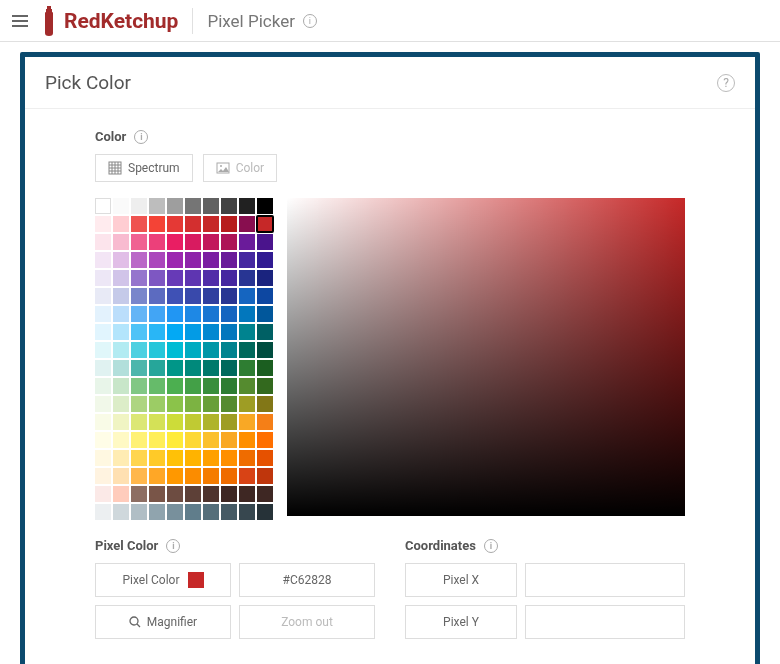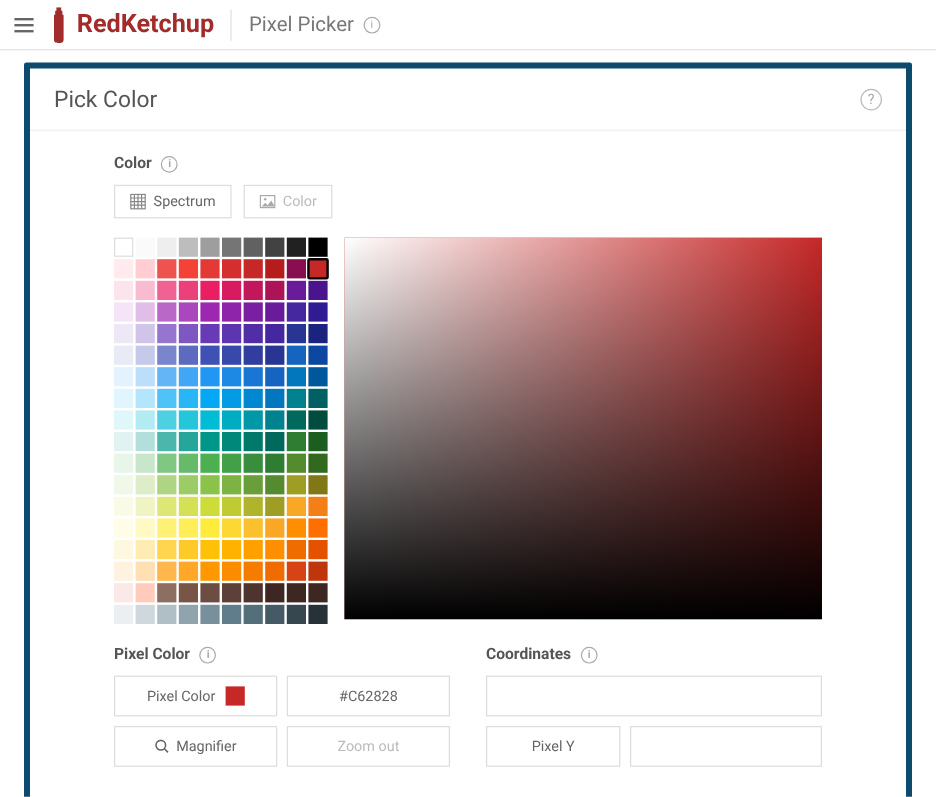--- a/index.html
+++ b/index.html
@@ -304,20 +304,21 @@
             </div>
             <div class="fld third disabled btn">Zoom out</div>
           </div>
         </div>
         <div class="col">
           <div class="section-label">
             <span>Coordinates</span>
             <span class="info-icon">i</span>
           </div>
           <div class="field-row">
+            <div class="fld" style="flex:0 0 40%">Pixel X</div>
             <div class="fld half"></div>
           </div>
           <div class="field-row">
             <div class="fld" style="flex:0 0 40%">Pixel Y</div>
             <div class="fld half"></div>
           </div>
         </div>
       </div>
 
     </div>

